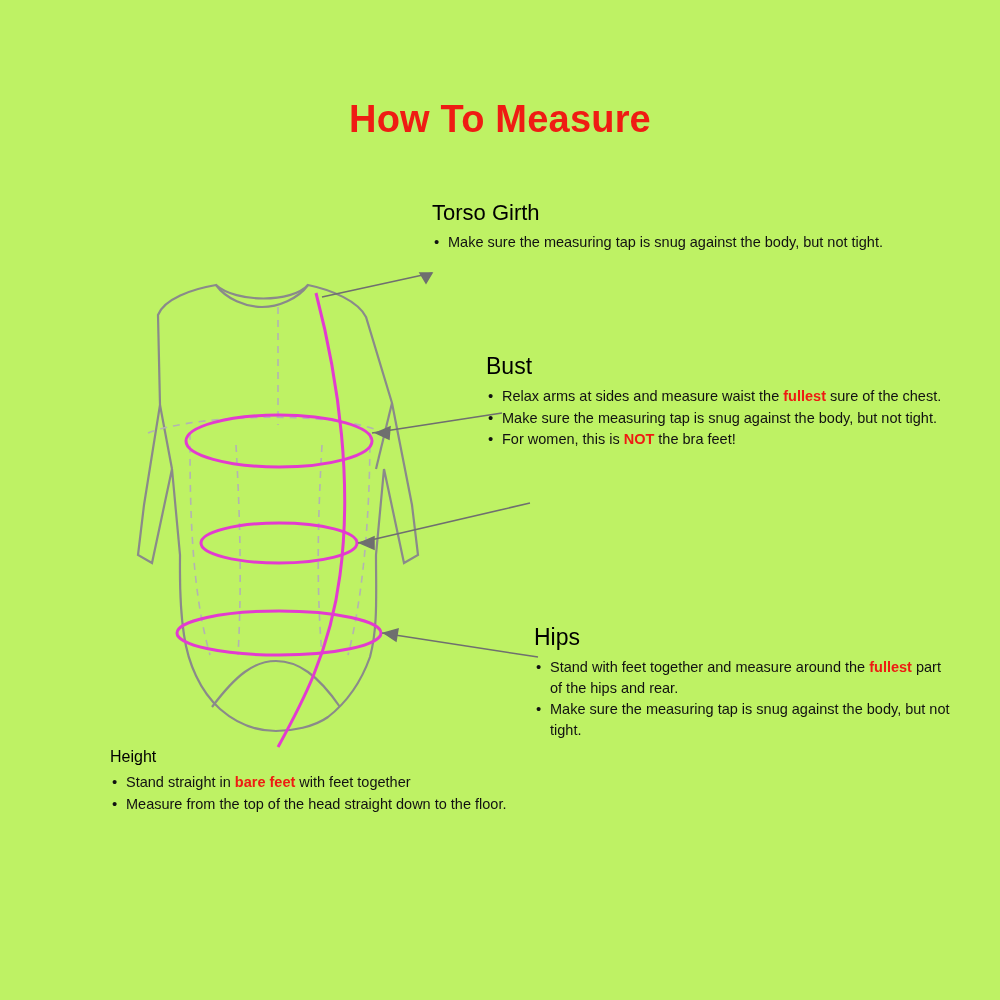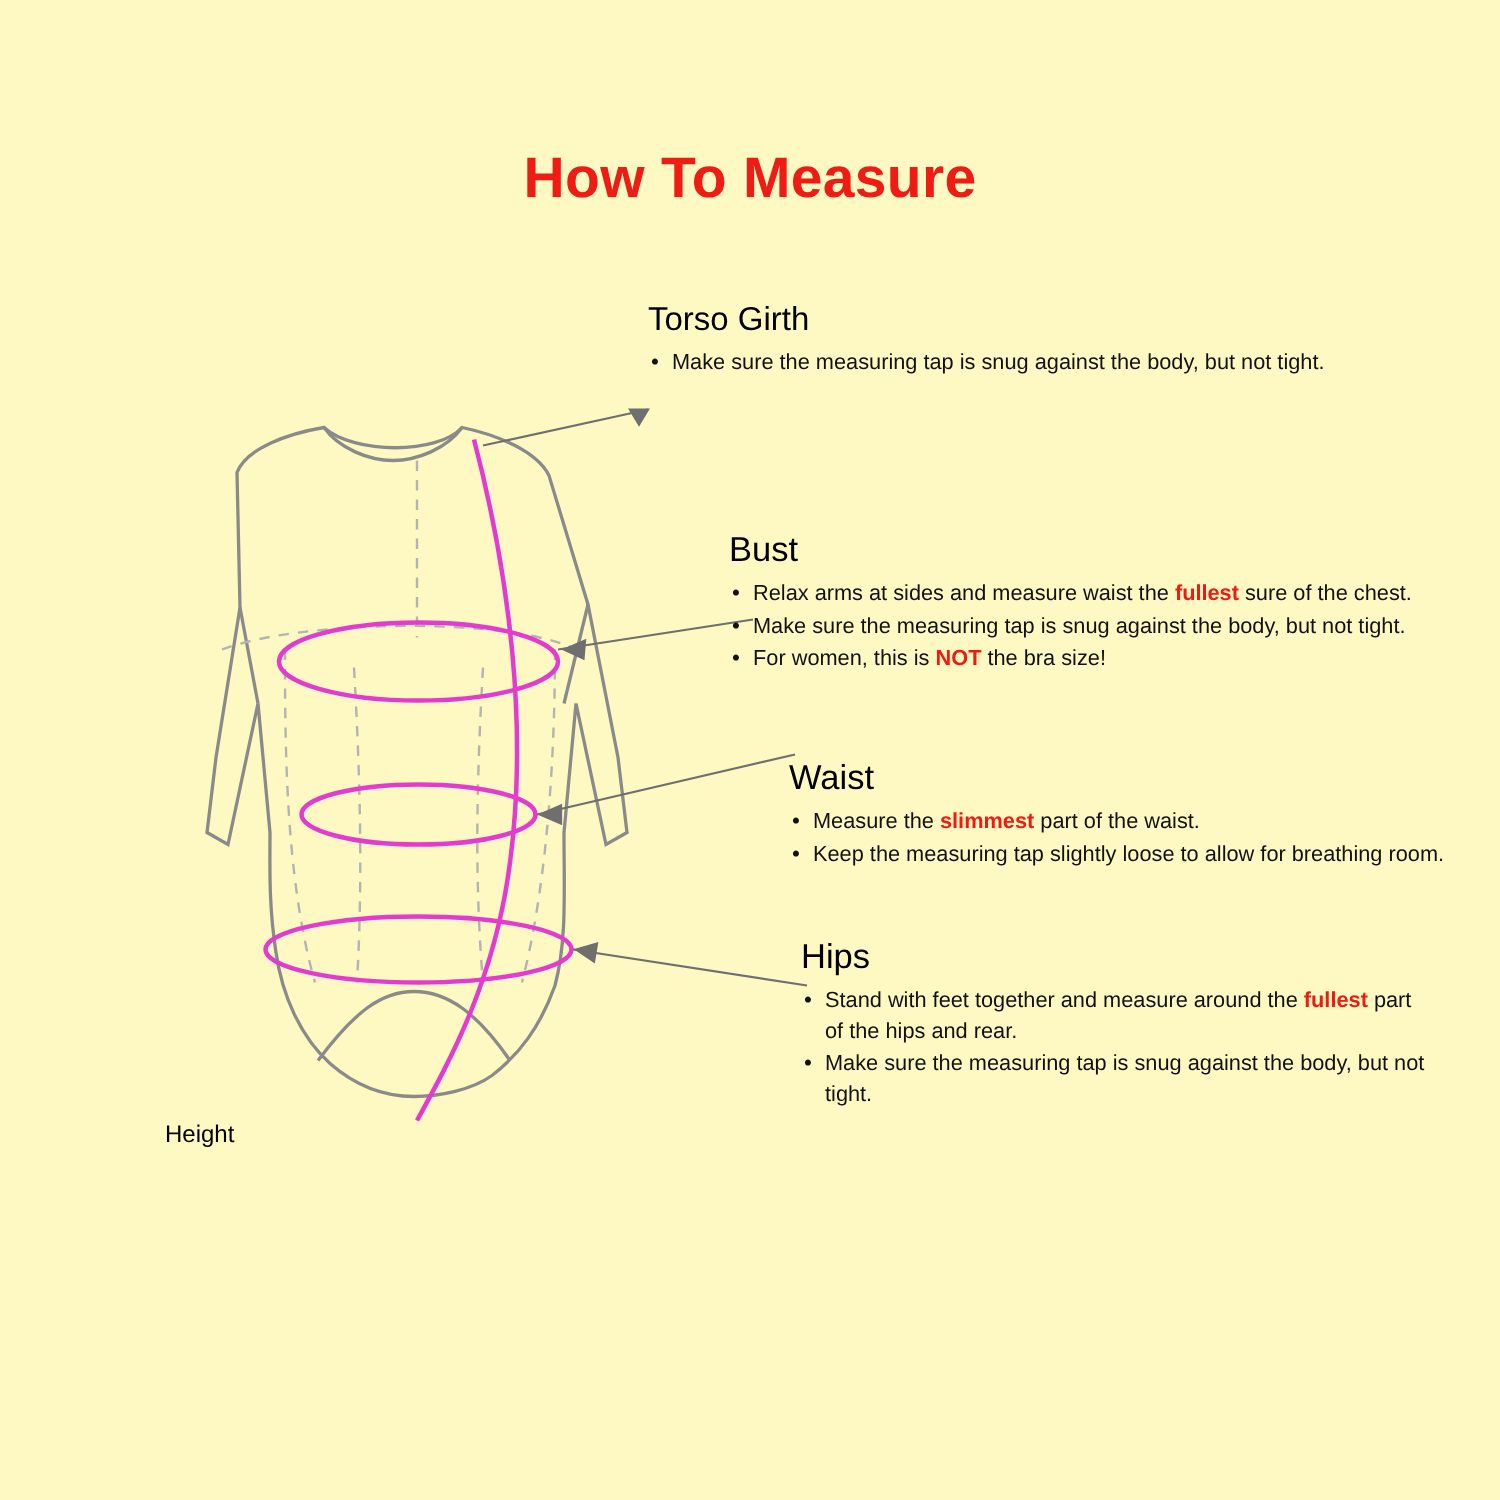--- a/index.html
+++ b/index.html
@@ -6,21 +6,21 @@
   html, body {
     margin: 0; padding: 0;
     width: 1000px; height: 1000px;
     background: #ffffff;
     font-family: "Liberation Sans", sans-serif;
   }
   #page {
     position: relative;
     width: 1000px; height: 1000px;
     overflow: hidden;
-    background: #fef9c3;
+    background: #bef264;
     padding-left: 20px;
   }
   
   #title {
     position: absolute;
     left: 0; top: 98px;
     width: 1000px;
     text-align: center;
     color: #ef1c13;
     font-size: 38px;
@@ -141,37 +141,34 @@
     <ul>
       <li><span>Make sure the measuring tap is snug against the body, but not tight.</span><span class="hl"></span><span></span></li>
     </ul>
   </div>
 
   <div class="block" id="blk-bust">
     <h3>Bust</h3>
     <ul>
       <li><span>Relax arms at sides and measure waist the </span><span class="hl">fullest</span><span> sure of the chest.</span></li>
       <li><span>Make sure the measuring tap is snug against the body, but not tight.</span><span class="hl"></span><span></span></li>
-      <li><span>For women, this is </span><span class="hl">NOT</span><span> the bra size!</span></li>
+      <li><span>For women, this is </span><span class="hl">NOT</span><span> the bra feet!</span></li>
     </ul>
   </div>
 
-  <div class="block" id="blk-waist">
-    <h3>Waist</h3>
-    <ul>
-      <li><span>Measure the </span><span class="hl">slimmest</span><span> part of the waist.</span></li>
-      <li><span>Keep the measuring tap slightly loose to allow for breathing room.</span><span class="hl"></span><span></span></li>
-    </ul>
-  </div>
 
   <div class="block" id="blk-hips">
     <h3>Hips</h3>
     <ul>
       <li><span>Stand with feet together and measure around the </span><span class="hl">fullest</span><span> part of the hips and rear.</span></li>
       <li><span>Make sure the measuring tap is snug against the body, but not tight.</span><span class="hl"></span><span></span></li>
     </ul>
   </div>
 
   <div class="block" id="blk-height">
     <h3>Height</h3>
+    <ul>
+      <li><span>Stand straight in </span><span class="hl">bare feet</span><span> with feet together</span></li>
+      <li><span>Measure from the top of the head straight down to the floor.</span><span class="hl"></span><span></span></li>
+    </ul>
   </div>
 
 </div>
 
 </body></html>

